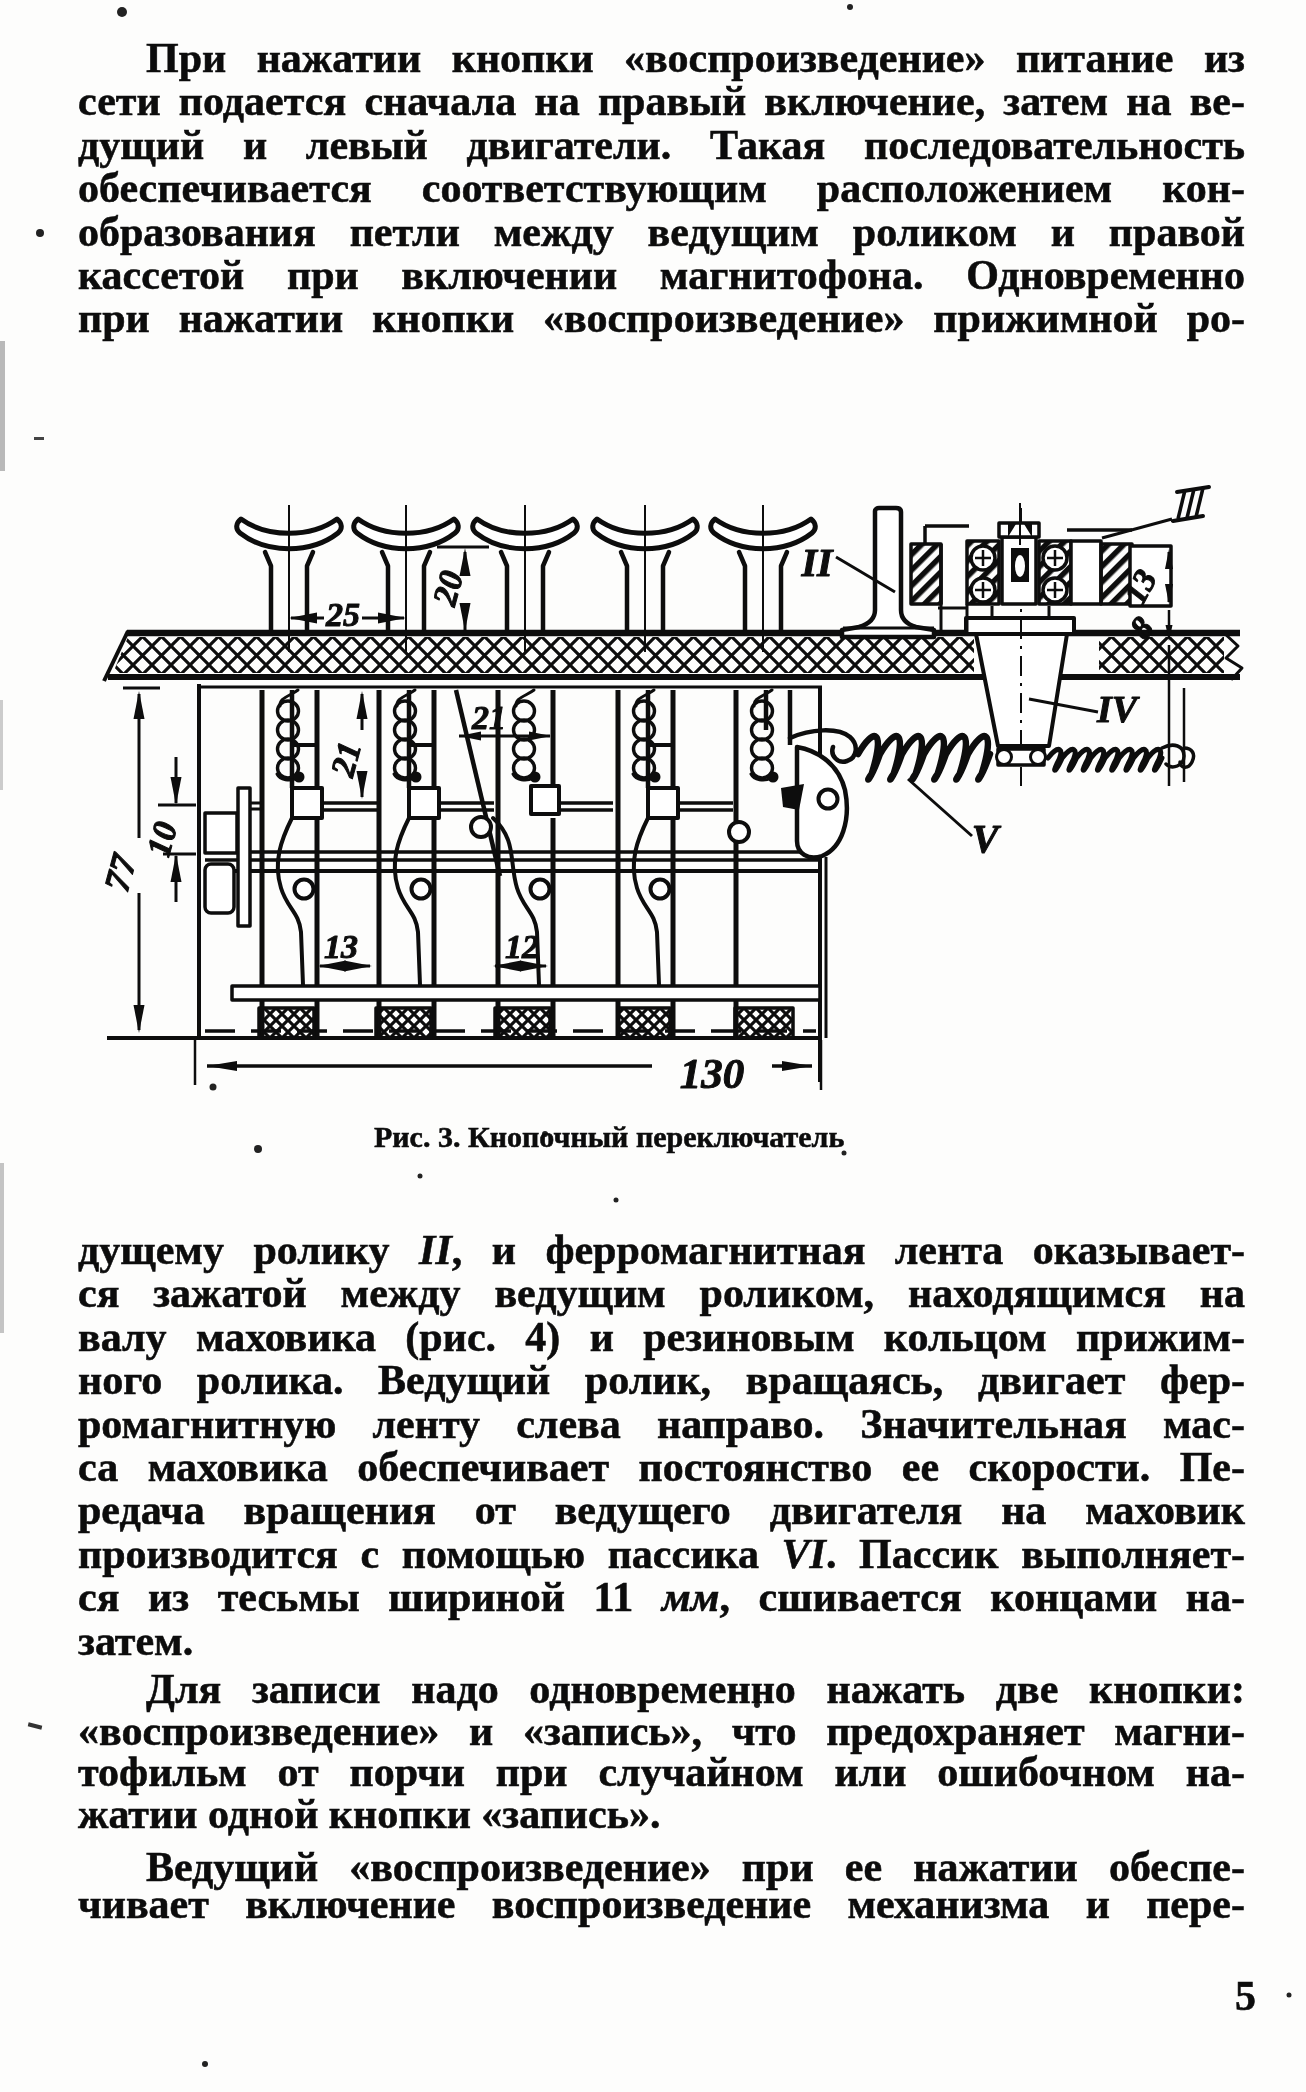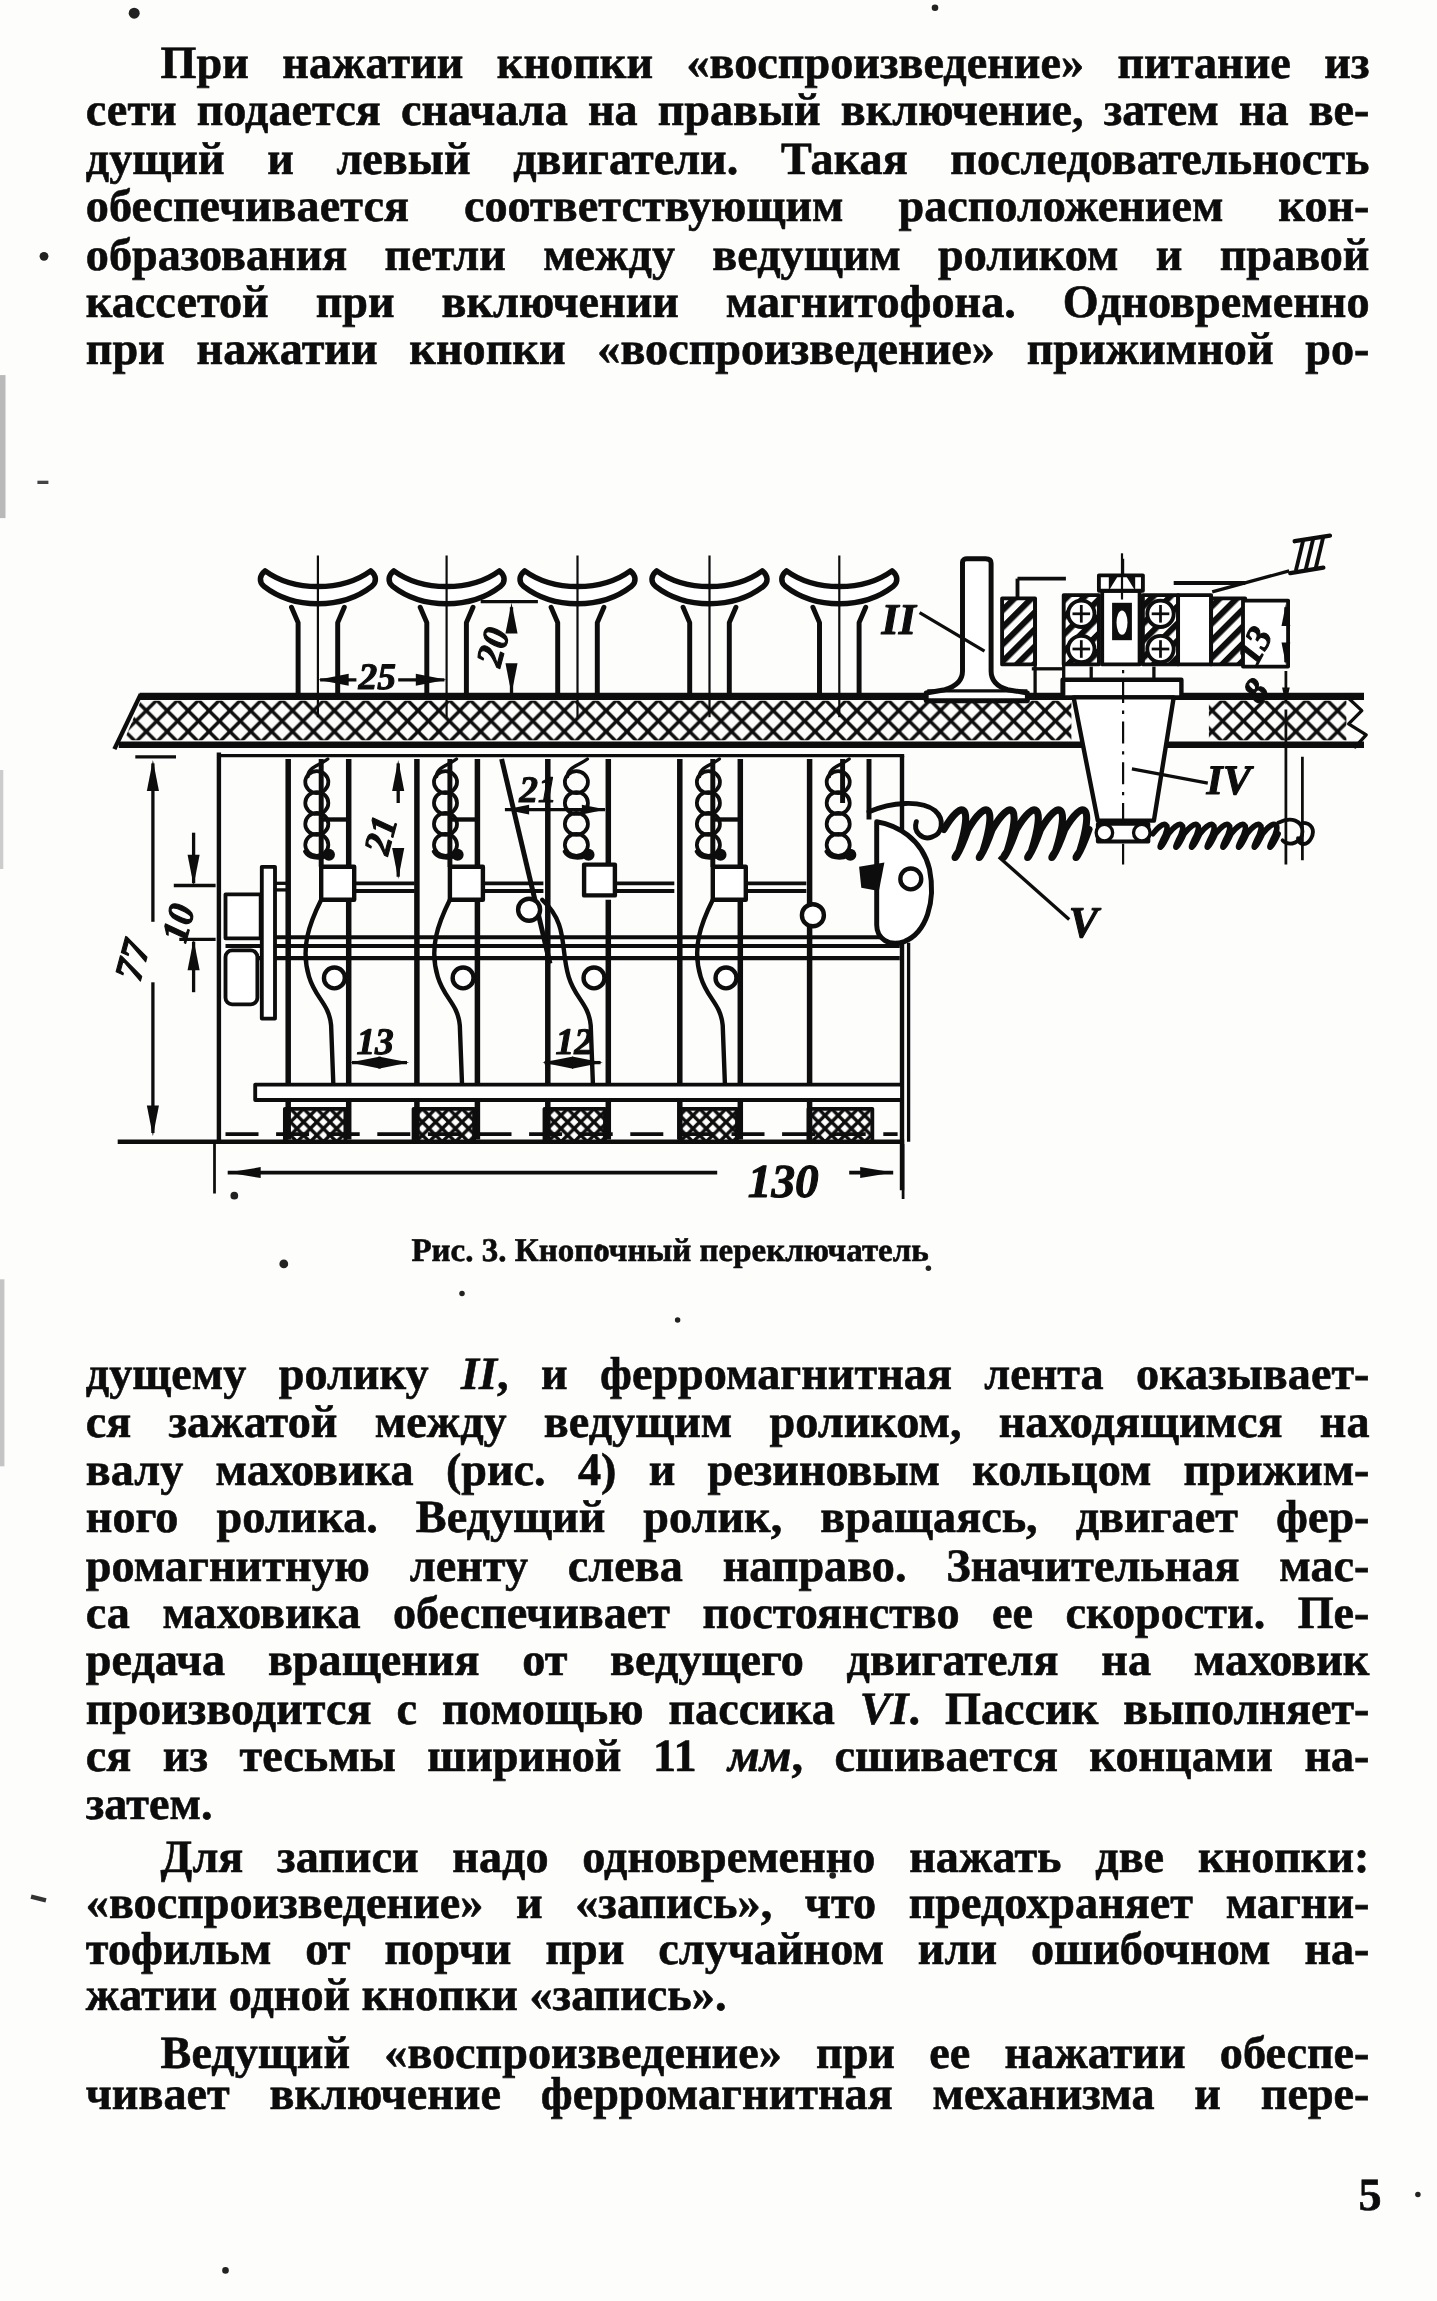--- a/index.html
+++ b/index.html
@@ -319,16 +319,16 @@
 
 <div class="blk" id="b3" style="top:1669px;font-size:42px;line-height:41.7px">
 <div class="ind">Для записи надо одновременно нажать две кнопки:</div>
 <div>«воспроизведение» и «запись», что предохраняет магни-</div>
 <div>тофильм от порчи при случайном или ошибочном на-</div>
 <div class="last">жатии одной кнопки «запись».</div>
 </div>
 
 <div class="blk" id="b4" style="top:1849px;font-size:42px;line-height:37px">
 <div class="ind">Ведущий «воспроизведение» при ее нажатии обеспе-</div>
-<div>чивает включение ферромагнитная механизма и пере-</div>
+<div>чивает включение воспроизведение механизма и пере-</div>
 </div>
 
 <div id="pageno">5</div>
 
 </body></html>

